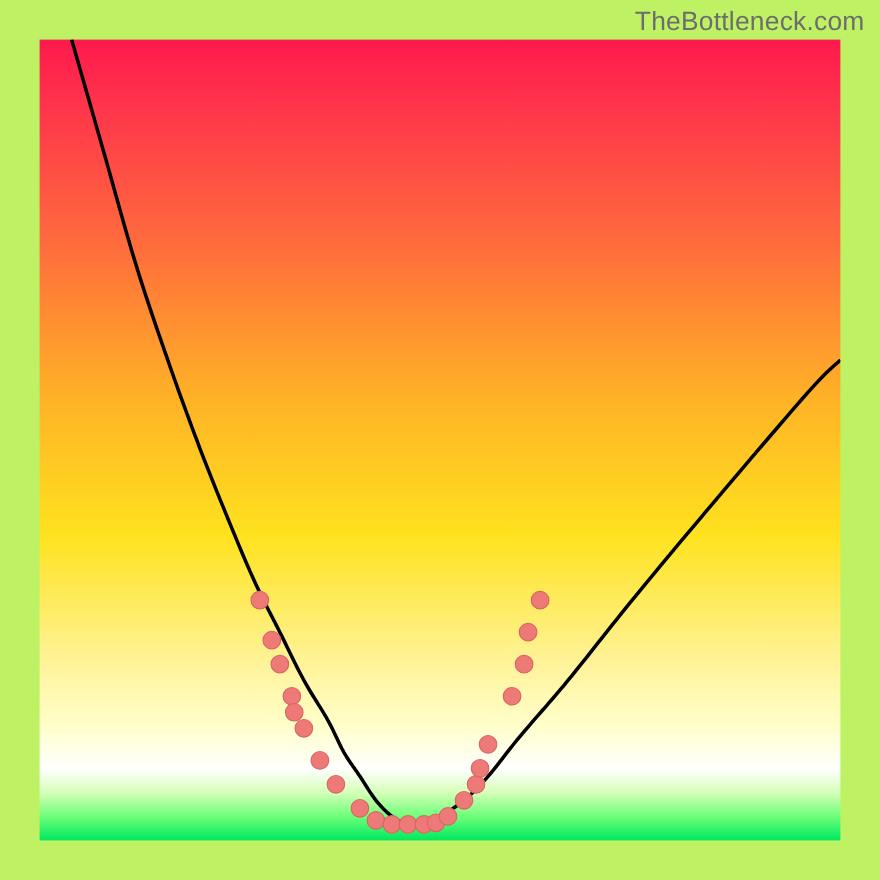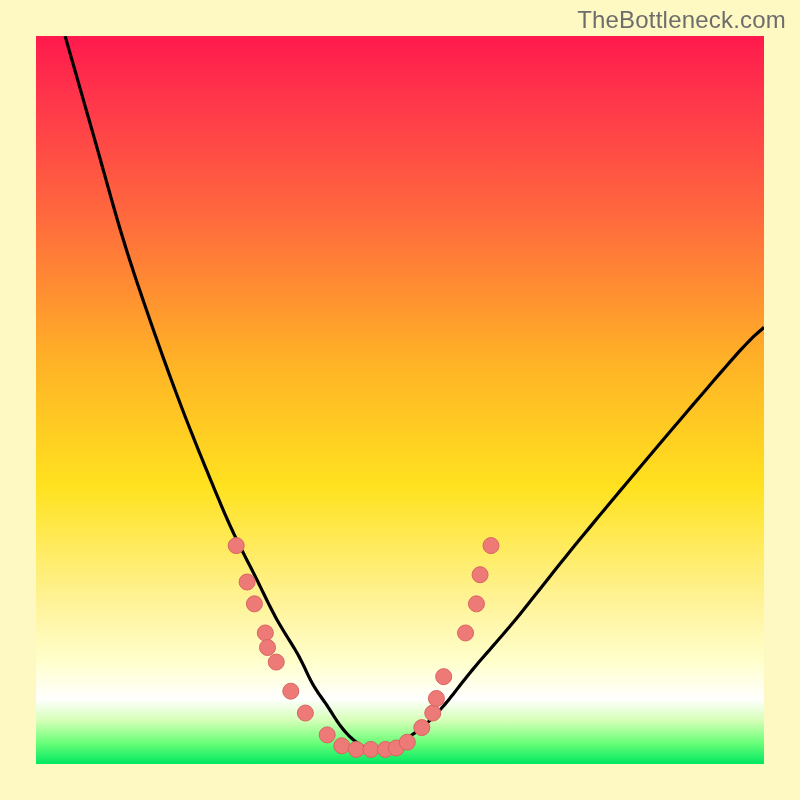--- a/index.html
+++ b/index.html
@@ -10,21 +10,21 @@
     overflow: hidden;
     background: #000;
     font-family: Arial, Helvetica, sans-serif;
   }
   .frame {
     position: absolute;
     left: 0;
     top: 0;
     width: 800px;
     height: 800px;
-    background: #fef9c3;
+    background: #bef264;
   }
   .plot {
     position: absolute;
     left: 36px;
     top: 36px;
     width: 728px;
     height: 728px;
     
     background: linear-gradient(
       to bottom,

